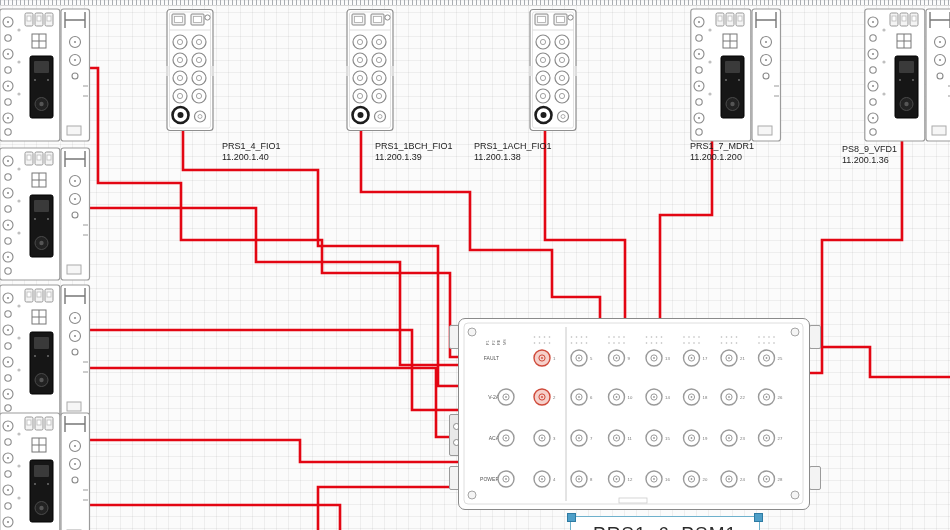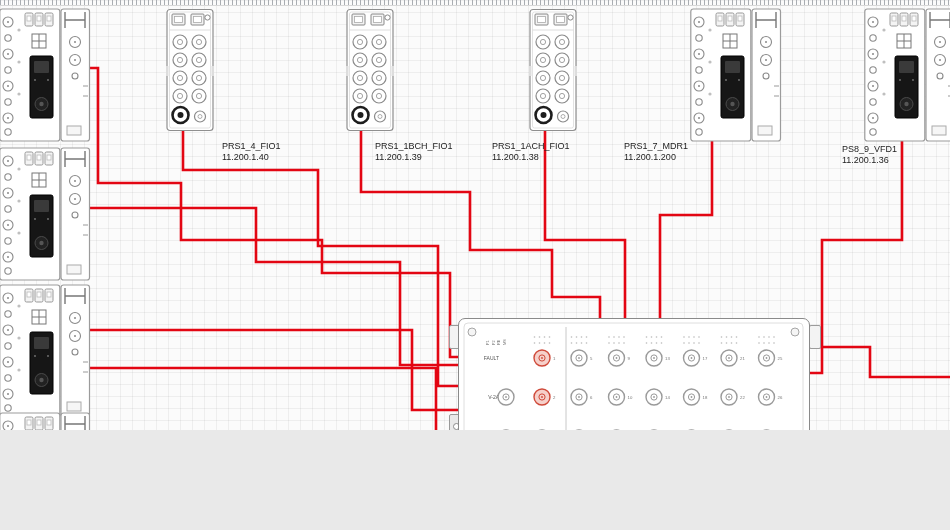--- a/index.html
+++ b/index.html
@@ -1,16 +1,16 @@
 <!DOCTYPE html>
 <html><head>
 <meta charset="utf-8">
 <style>
   html,body{margin:0;padding:0;background:#e9e9e9;font-family:"Liberation Sans",sans-serif;}
-  .canvas{position:relative;width:950px;height:430px;overflow:hidden;background-color:#fbfbfb;
+  .canvas{position:relative;width:950px;height:530px;overflow:hidden;background-color:#fbfbfb;
     background-image:linear-gradient(rgba(0,0,0,0.05) 1px,transparent 1px),
                      linear-gradient(90deg,rgba(0,0,0,0.05) 1px,transparent 1px);
     background-size:12px 12px;}
   .ruler-top{position:absolute;left:0;top:0;width:950px;height:5px;
     background-image:repeating-linear-gradient(90deg,#a9adb2 0 1px,transparent 1px 4px),
                      repeating-linear-gradient(90deg,#8f9296 0 1px,transparent 1px 12px);
     border-bottom:1px solid #d8d8d8;}
   .overlay-svg{position:absolute;left:0;top:0;pointer-events:none;}
   .device{position:absolute;}
   .device svg{display:block;}
@@ -194,25 +194,25 @@
     </div>
 
   <div class="dev-label" style="left:222px;top:141px">
     <div>PRS1_4_FIO1</div>
     <div>11.200.1.40</div>
   </div>
   <div class="dev-label" style="left:375px;top:141px">
     <div>PRS1_1BCH_FIO1</div>
     <div>11.200.1.39</div>
   </div>
-  <div class="dev-label" style="left:492px;top:141px">
+  <div class="dev-label" style="left:474px;top:141px">
     <div>PRS1_1ACH_FIO1</div>
     <div>11.200.1.38</div>
   </div>
-  <div class="dev-label" style="left:624px;top:141px">
+  <div class="dev-label" style="left:690px;top:141px">
     <div>PRS1_7_MDR1</div>
     <div>11.200.1.200</div>
   </div>
   <div class="dev-label" style="left:842px;top:144px">
     <div>PS8_9_VFD1</div>
     <div>11.200.1.36</div>
   </div>
 
   <div class="ear" style="left:449px;top:325px"></div>
   <div class="ear" style="left:449px;top:466px"></div>

